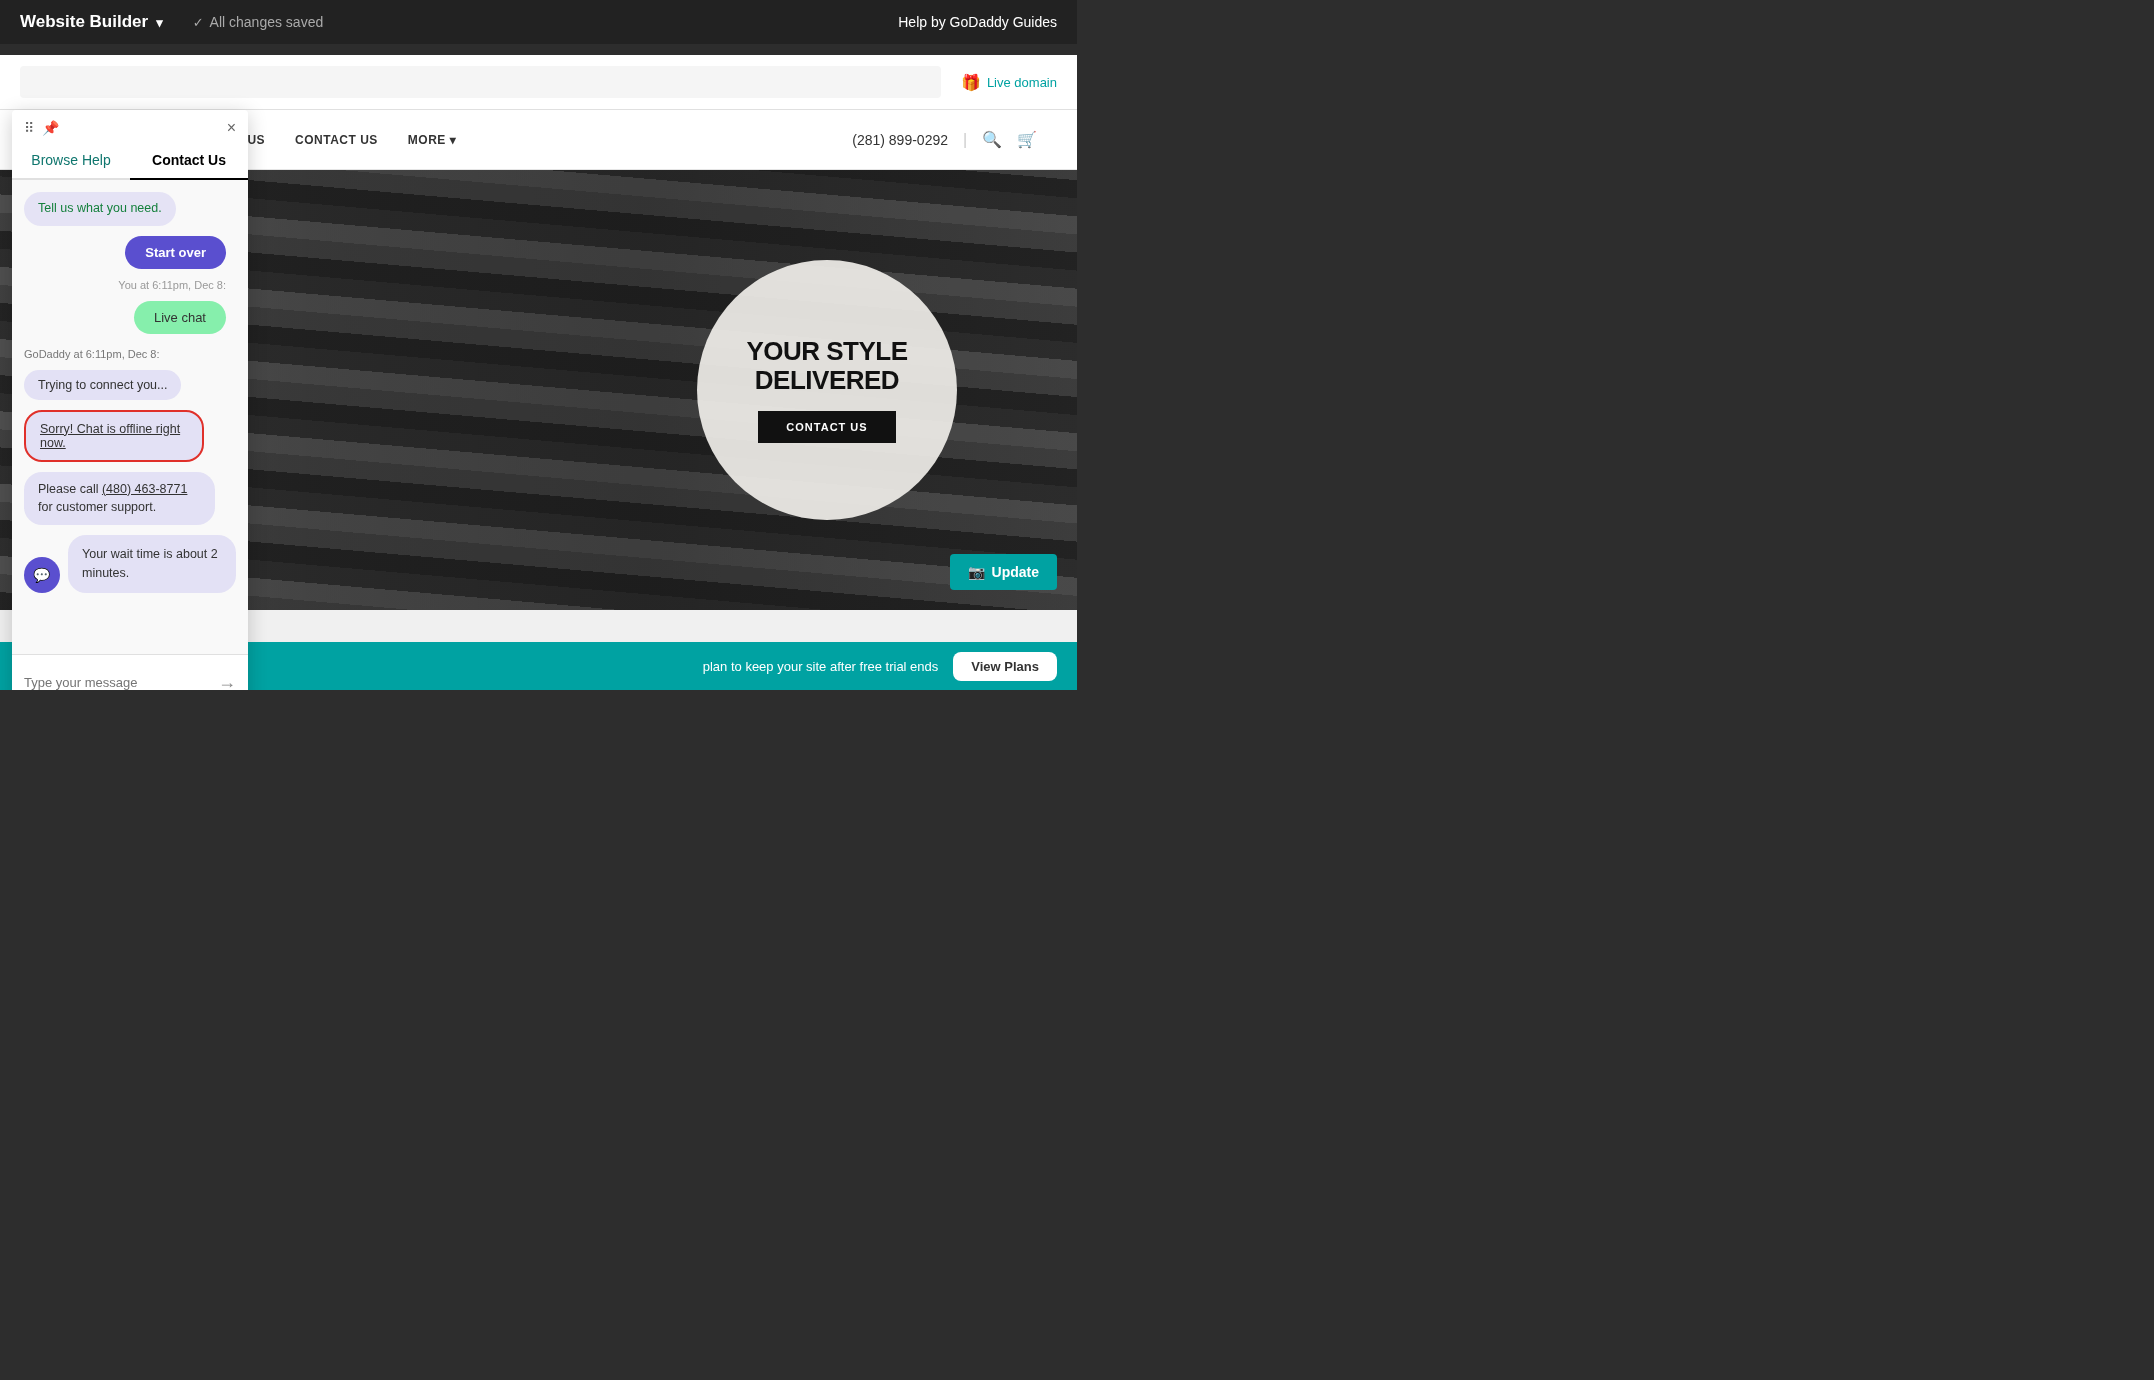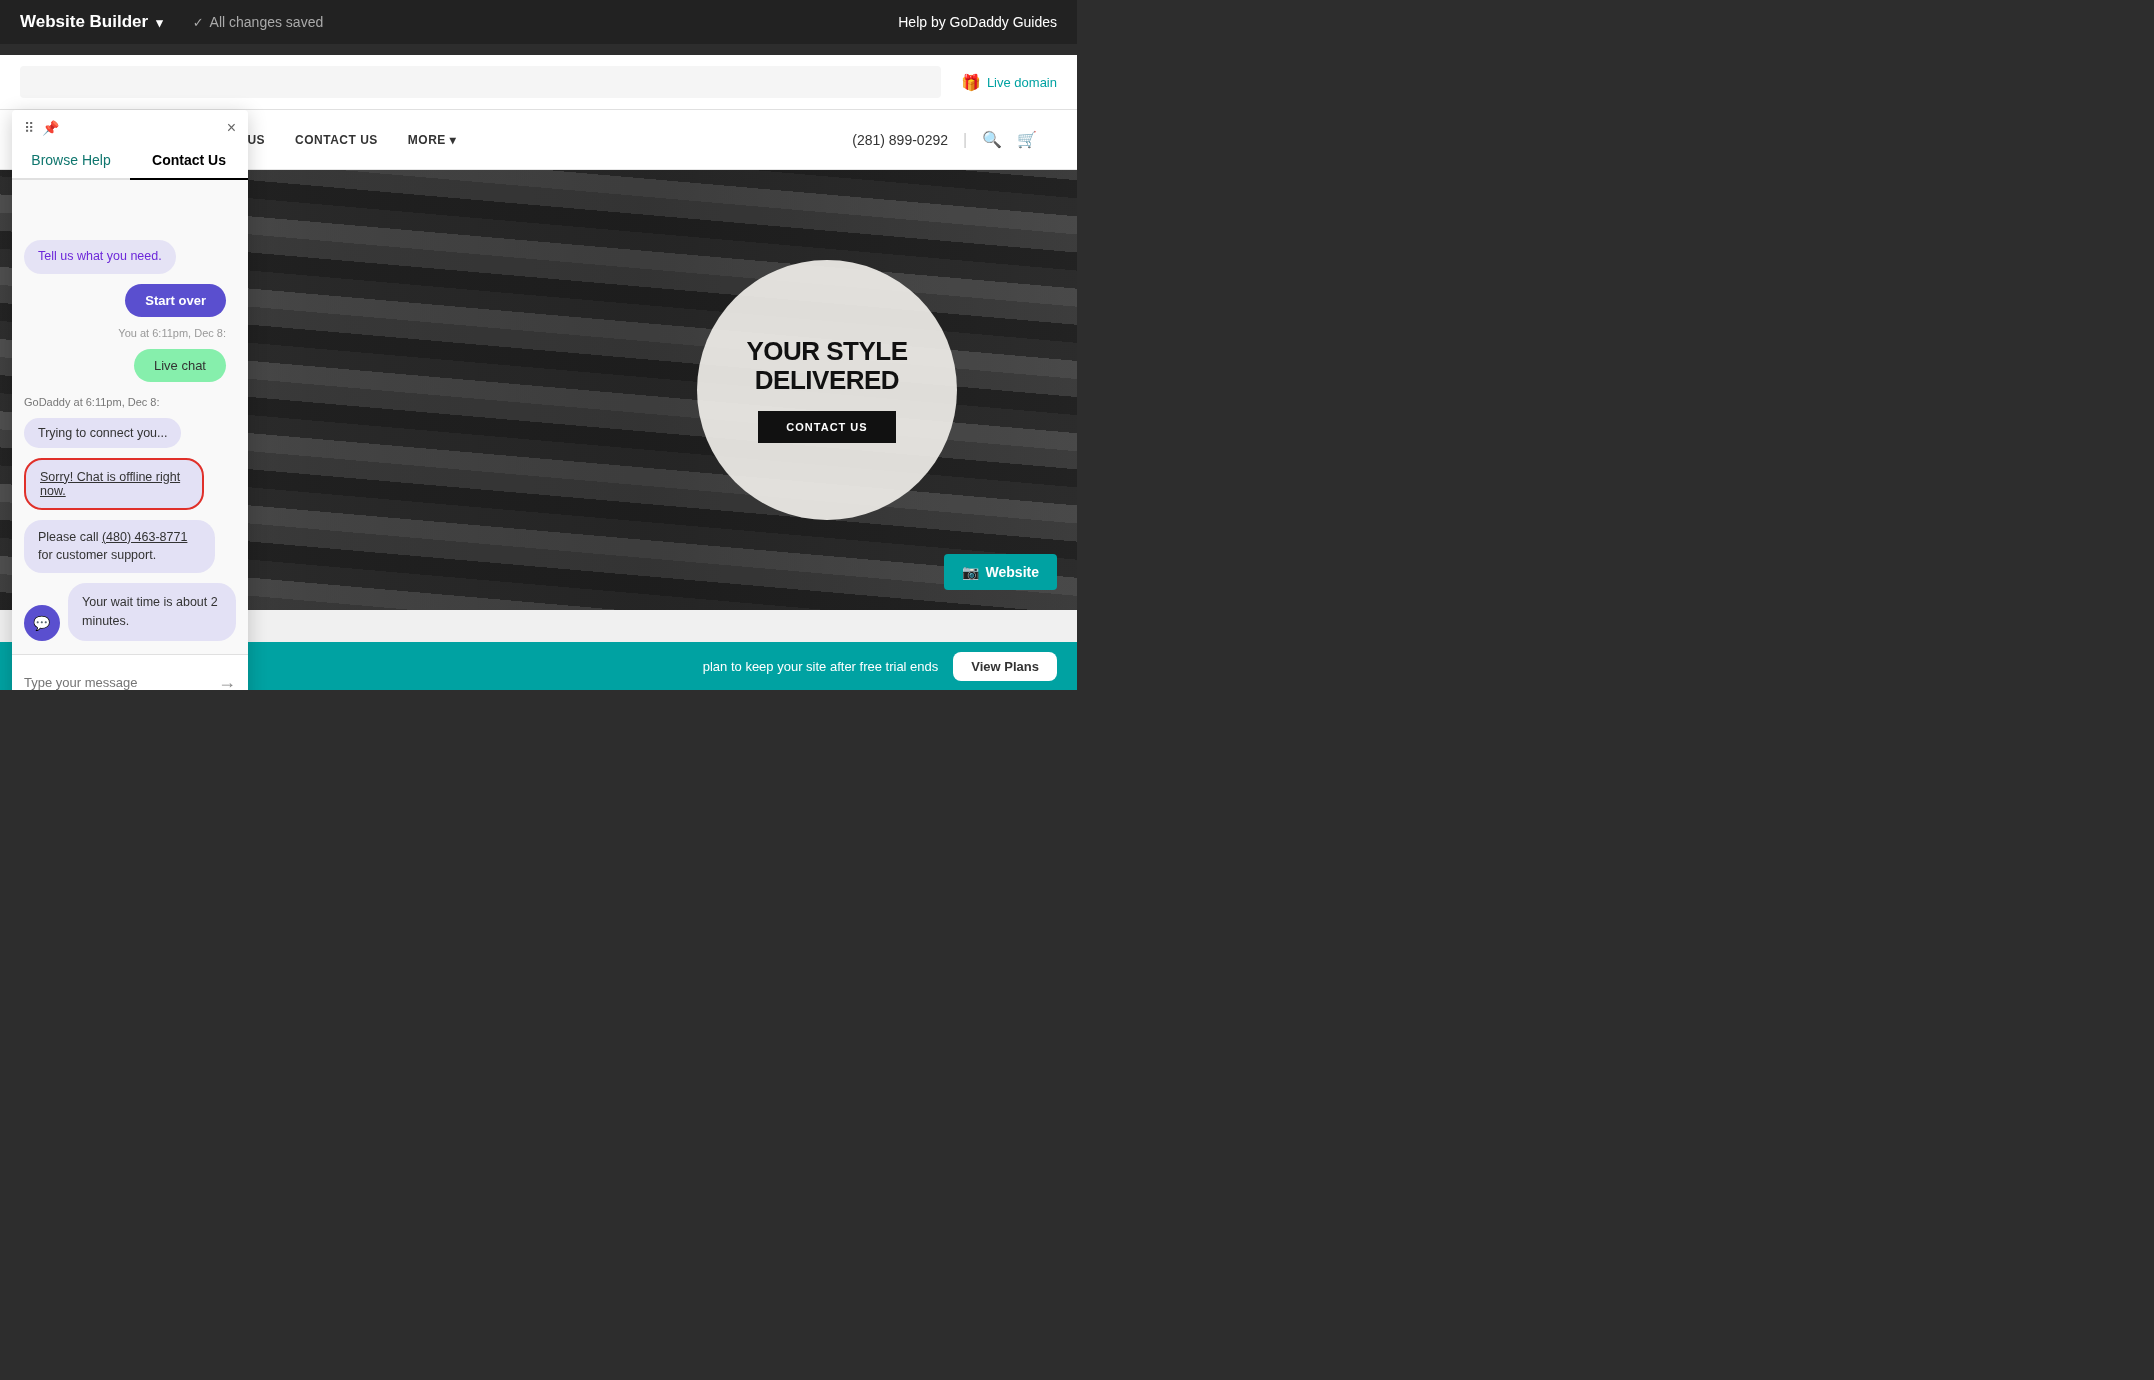--- a/index.html
+++ b/index.html
@@ -314,25 +314,24 @@
       gap: 10px;
       background: #f9f9f9;
     }
 
     
     .msg-system {
       background: rgba(200,195,240,0.4);
       border-radius: 18px;
       padding: 8px 14px;
       font-size: 12.5px;
-      color: #6d28d9;
+      color: #15803d;
       align-self: flex-start;
       max-width: 90%;
       line-height: 1.4;
-      margin-top: 48px;
     }
 
     .start-over-btn {
       background: #5a4fcf;
       color: #fff;
       border: none;
       border-radius: 20px;
       padding: 9px 20px;
       font-size: 13px;
       font-weight: 600;
@@ -507,21 +506,21 @@
       <div class="clothes-visual"></div>
       <div class="hero-overlay"></div>
 
       <div class="style-circle">
         <div class="style-title">YOUR STYLE<br>DELIVERED</div>
         <button class="contact-us-btn">CONTACT US</button>
       </div>
 
       <button class="update-btn">
         <span class="camera-icon">📷</span>
-        <span>Website</span>
+        <span>Update</span>
       </button>
     </div>
 
     <div class="bottom-banner">
       <span class="banner-text">plan to keep your site after free trial ends</span>
       <button class="view-plans-btn">View Plans</button>
     </div>
 
   </div>
 

